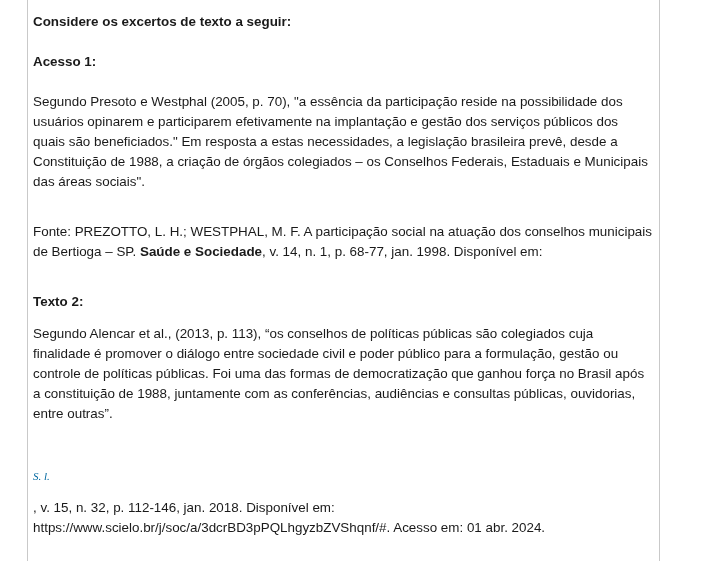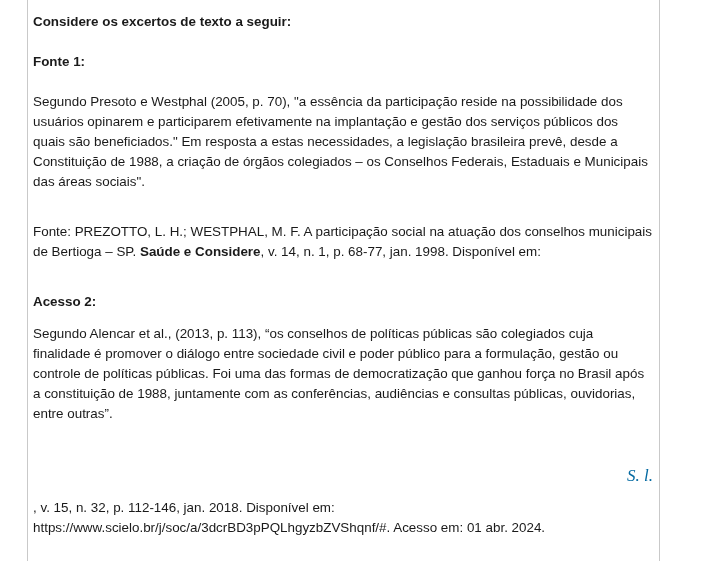--- a/index.html
+++ b/index.html
@@ -61,24 +61,24 @@
 
   b, .b {
     font-weight: bold;
   }
 
   .spacer-sm { height: 12px; }
   .spacer-md { height: 20px; }
   .spacer-lg { height: 30px; }
 
   .centered-italic {
-    text-align: right;
+    text-align: left;
     font-family: "Liberation Serif", serif;
     font-style: italic;
-    font-size: 17px;
+    font-size: 11px;
     line-height: 20px;
     color: #0369a1;
     width: 620px;
   }
 
   .para { max-width: 624px; }
 </style>
 </head>
 <body>
 
@@ -88,34 +88,34 @@
   <div class="rule-right"></div>
 
   <div class="content">
 
     <div class="spacer-sm"></div>
 
     <p class="bold-head para">Considere os excertos de texto a seguir:</p>
 
     <div class="spacer-md"></div>
 
-    <p class="bold-head para">Fonte 1:</p>
+    <p class="bold-head para">Acesso 1:</p>
 
     <div class="spacer-md"></div>
 
     <p class="para">Segundo Presoto e Westphal (2005, p. 70), "a essência da participação reside na possibilidade dos usuários opinarem e participarem efetivamente na implantação e gestão dos serviços públicos dos quais são beneficiados." Em resposta a estas necessidades, a legislação brasileira prevê, desde a Constituição de 1988, a criação de órgãos colegiados – os Conselhos Federais, Estaduais e Municipais das áreas sociais".</p>
 
     <div class="spacer-lg"></div>
 
-    <p class="para"><span>Fonte: PREZOTTO, L. H.; WESTPHAL, M. F. A participação social na atuação dos conselhos municipais de Bertioga – SP. </span><b>Saúde e Considere</b><span>, v. 14, n. 1, p. 68-77, jan. 1998. Disponível em:</span></p>
+    <p class="para"><span>Fonte: PREZOTTO, L. H.; WESTPHAL, M. F. A participação social na atuação dos conselhos municipais de Bertioga – SP. </span><b>Saúde e Sociedade</b><span>, v. 14, n. 1, p. 68-77, jan. 1998. Disponível em:</span></p>
 
 
     <div class="spacer-lg"></div>
 
-    <p class="bold-head para">Acesso 2:</p>
+    <p class="bold-head para">Texto 2:</p>
 
     <div class="spacer-sm"></div>
 
     <p class="para">Segundo Alencar et al., (2013, p. 113), “os conselhos de políticas públicas são colegiados cuja finalidade é promover o diálogo entre sociedade civil e poder público para a formulação, gestão ou controle de políticas públicas. Foi uma das formas de democratização que ganhou força no Brasil após a constituição de 1988, juntamente com as conferências, audiências e consultas públicas, ouvidorias, entre outras”.</p>
 
     <div class="spacer-lg"></div>
 
 
     <div class="spacer-sm"></div>
 

